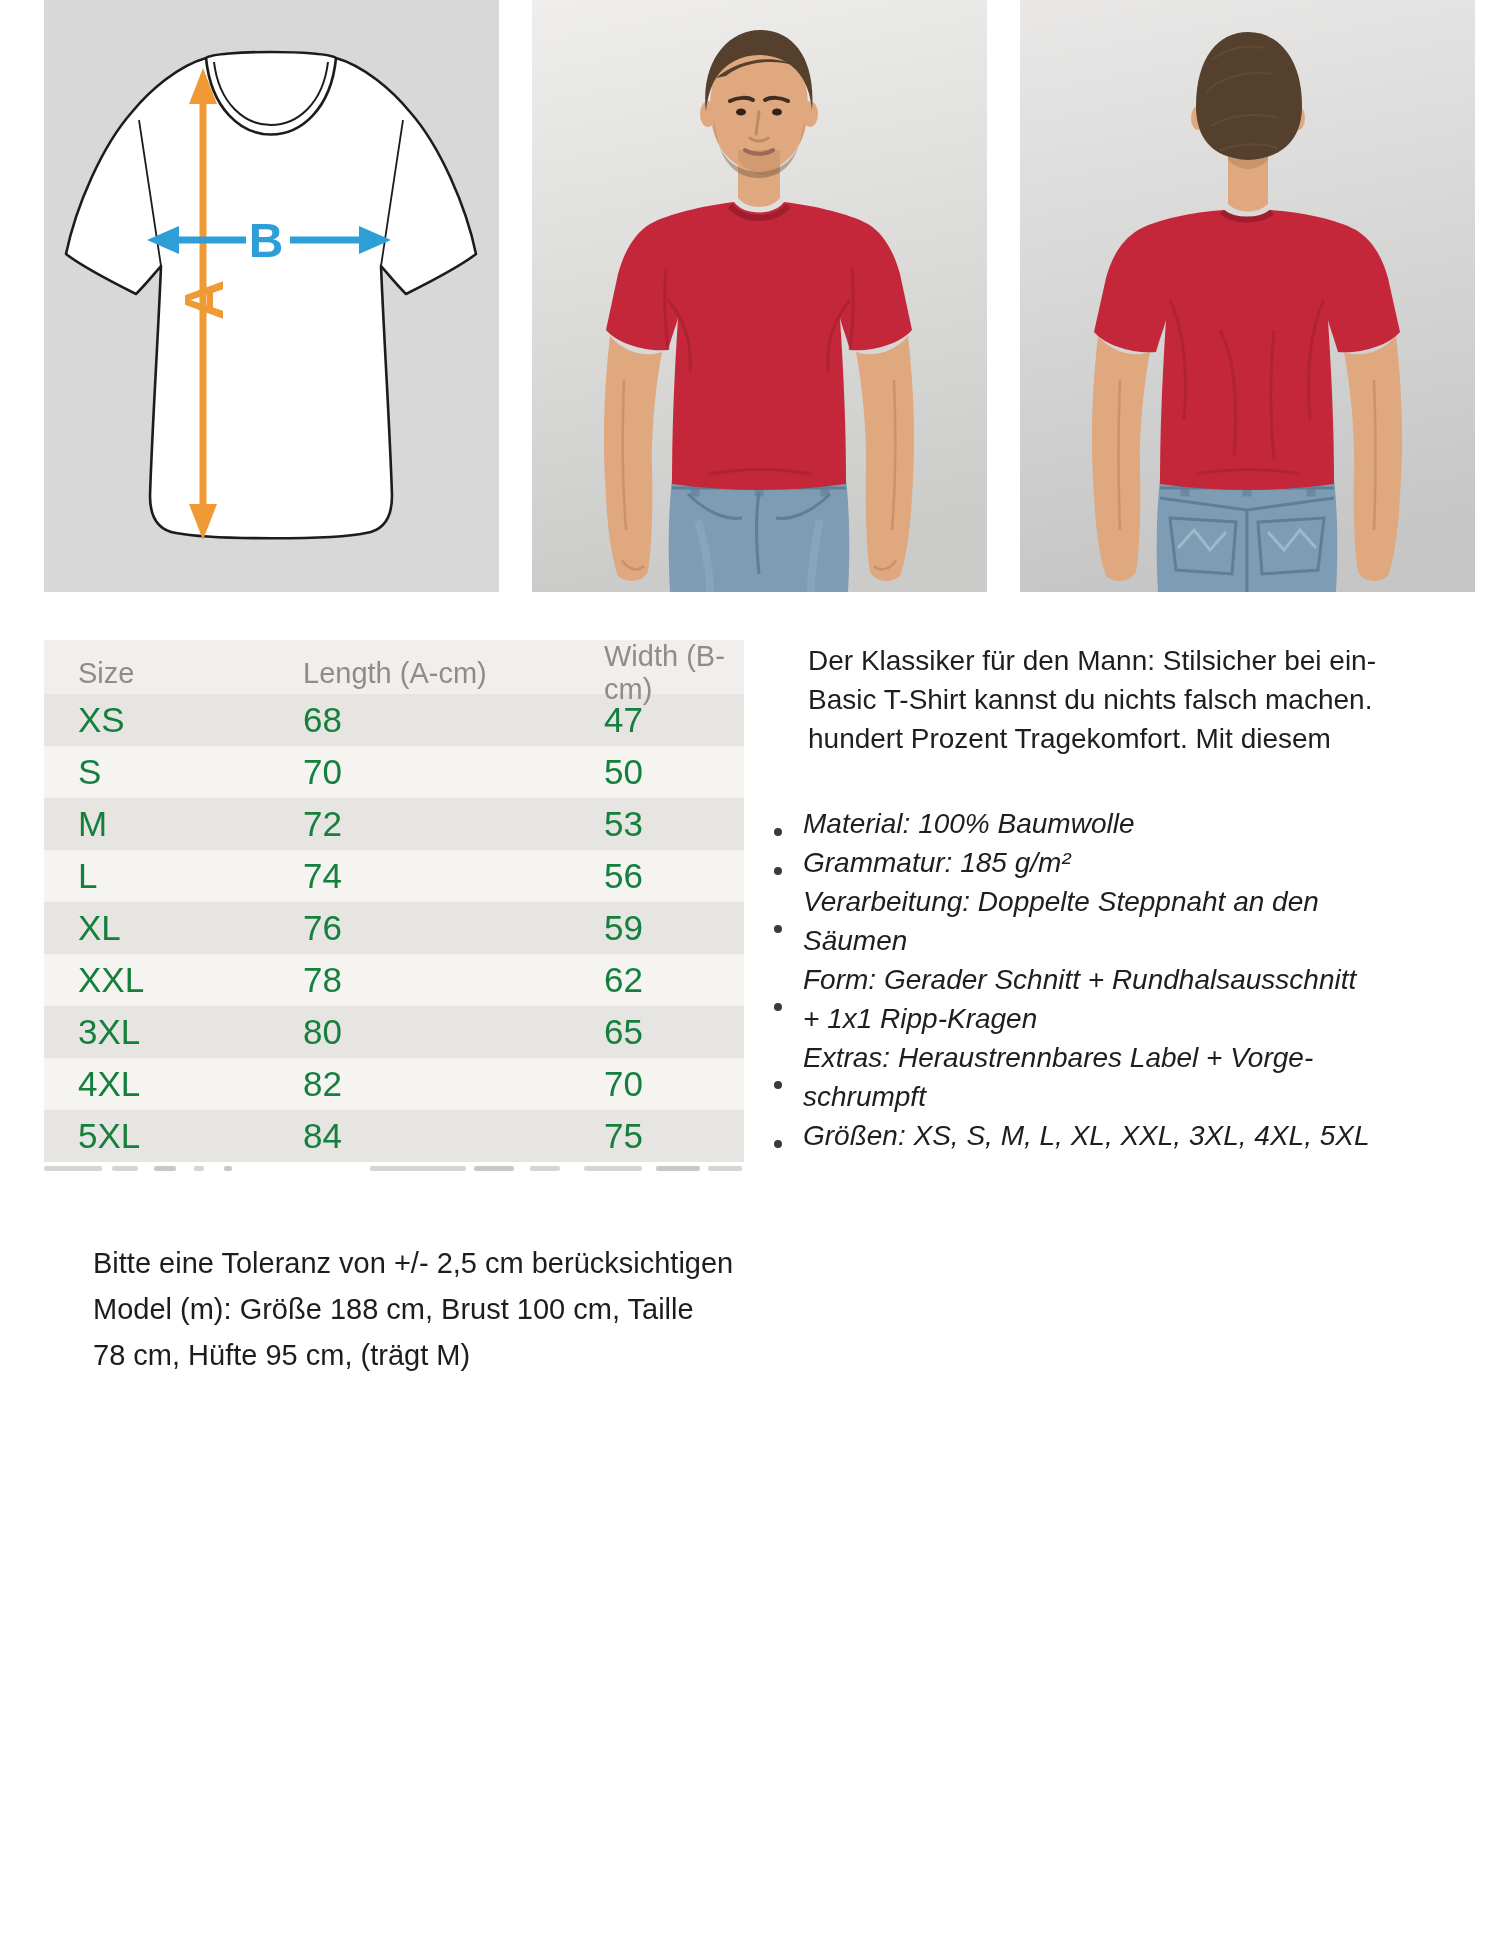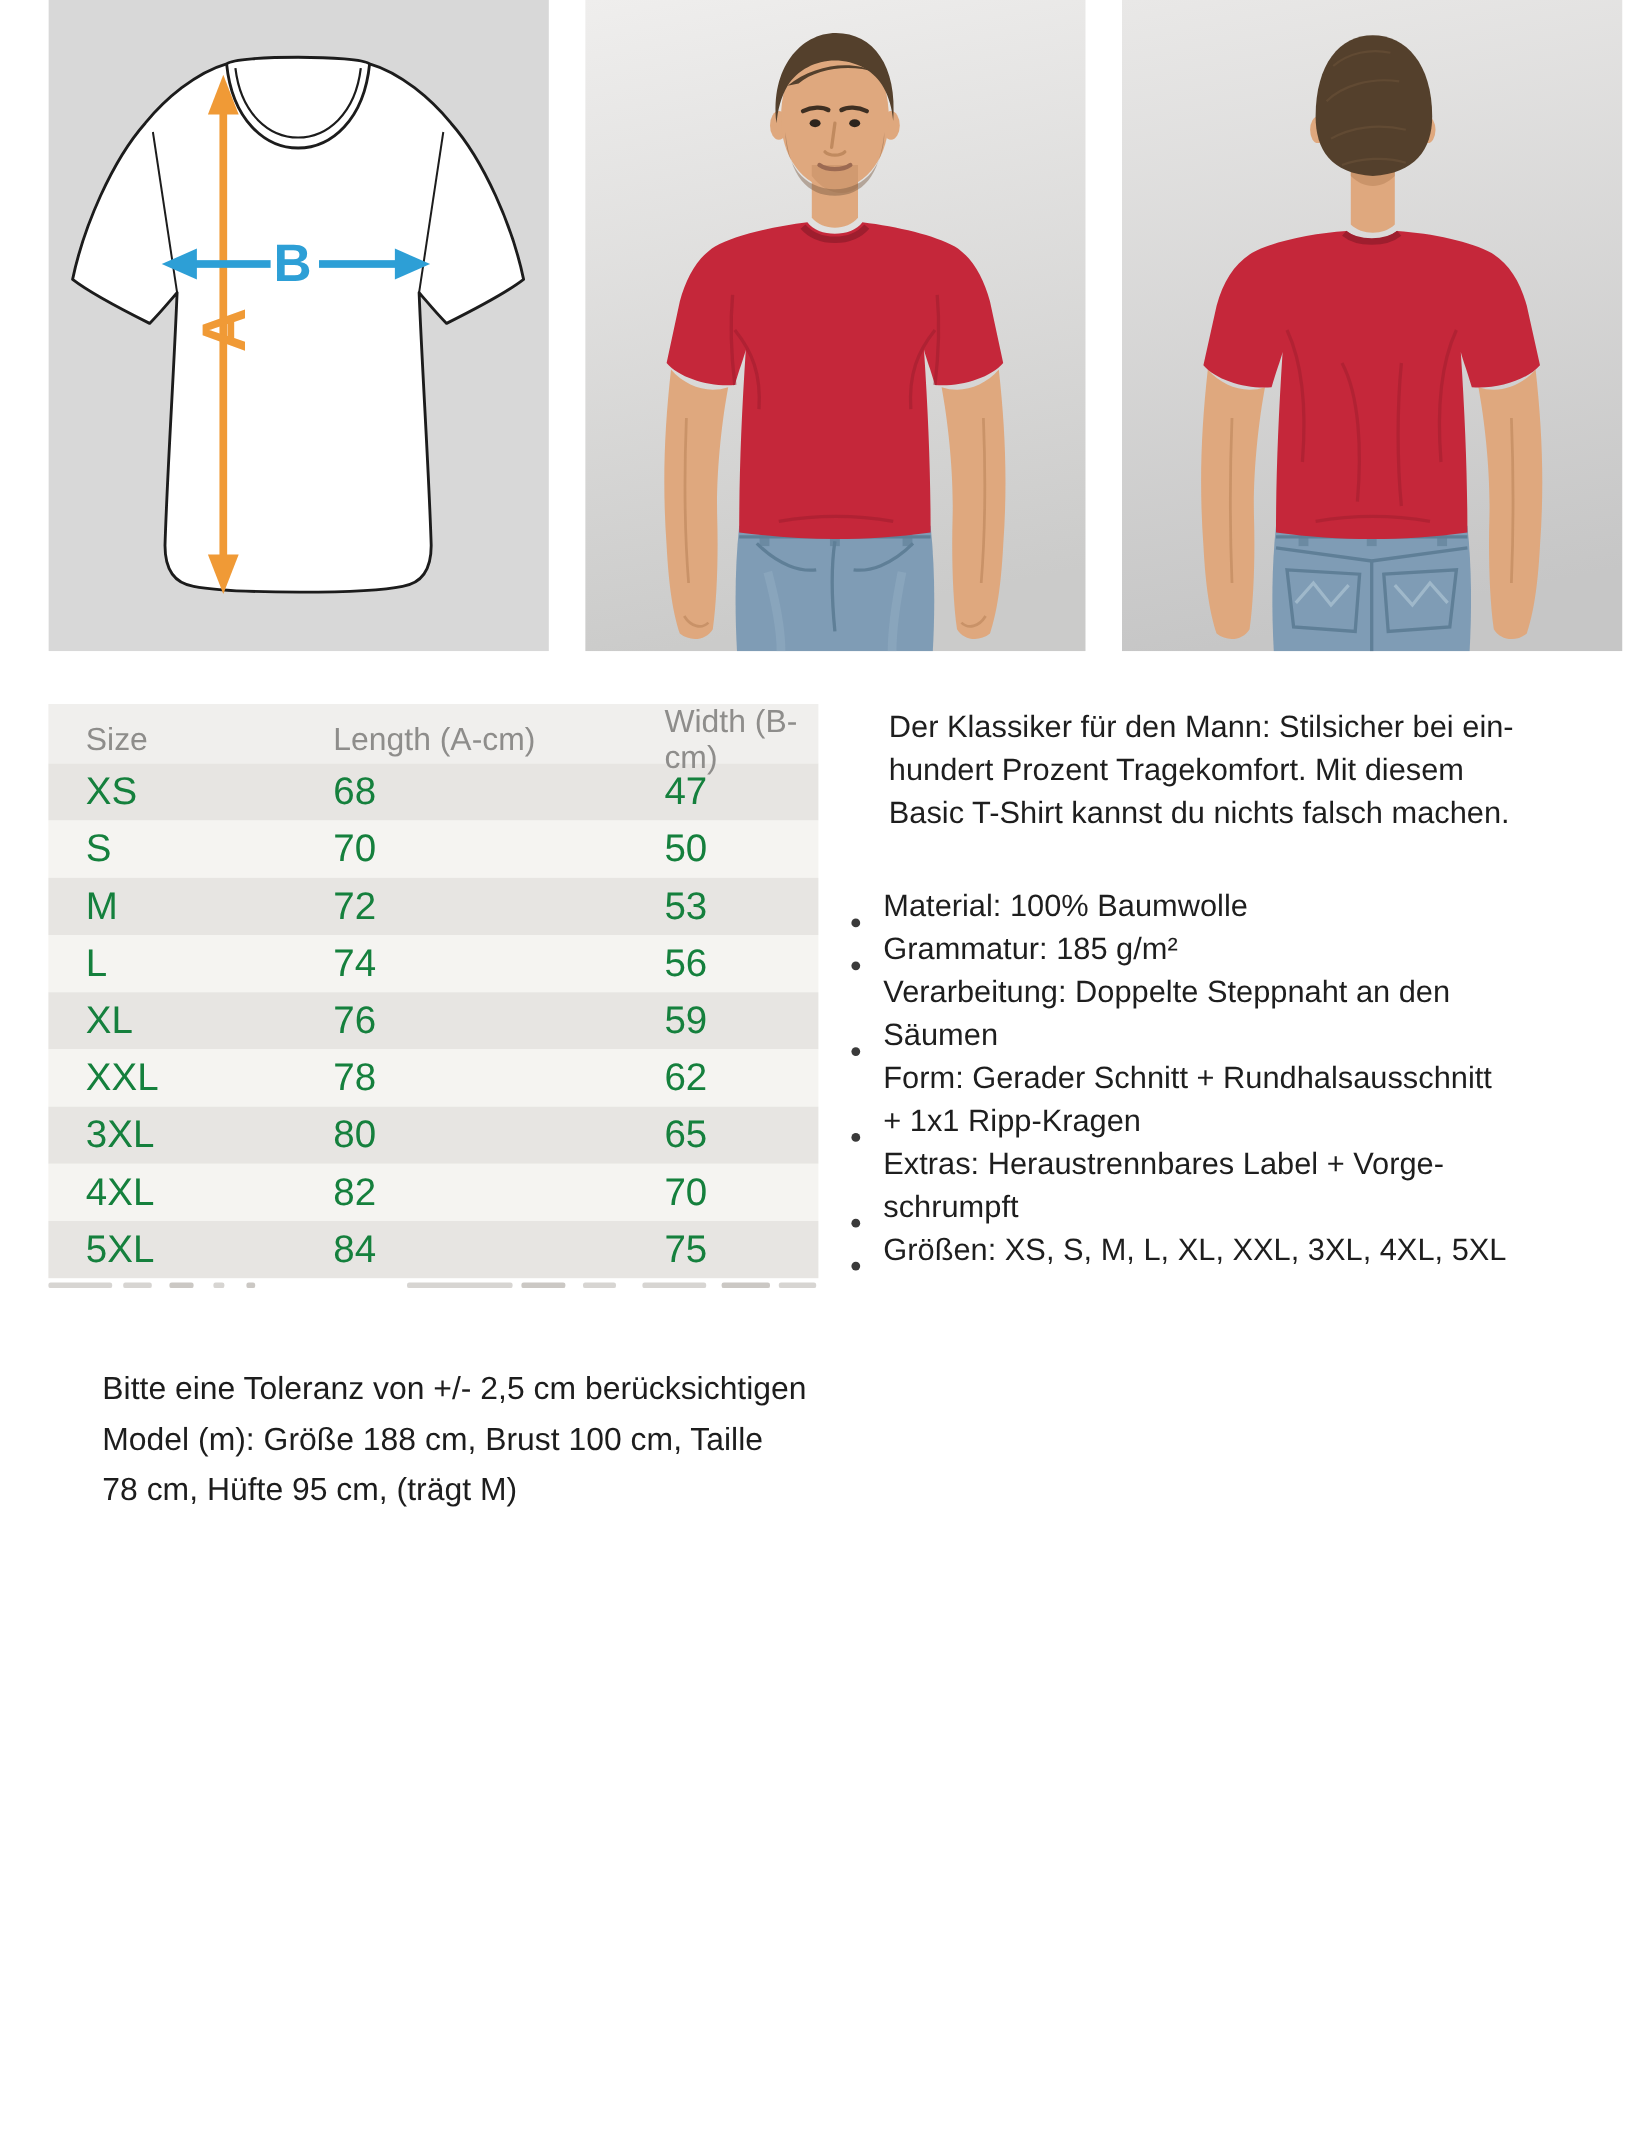--- a/index.html
+++ b/index.html
@@ -20,21 +20,21 @@
   .t-body .t-row:nth-child(odd){background:#e7e5e2;}
   .t-body .t-row:nth-child(even){background:#f5f4f1;}
   .c1{padding-left:34px;}
   .clipped-strip{position:absolute;left:0;top:526px;width:700px;height:6px;}
   .clipped-strip span{position:absolute;top:0;height:5px;background:#d7d5d2;border-radius:2px;}
 
   
   .description{position:absolute;left:766px;top:641px;width:700px;color:#1e1e1e;}
   .para-line{font-size:28px;line-height:39px;white-space:nowrap;margin-left:42px;}
   .bullets{list-style:none;margin:46px 0 0 0;padding:0;}
-  .bullets li{display:flex;align-items:flex-end;}
+  .bullets li{display:flex;align-items:center;font-style:italic;}
   .dot{flex:0 0 auto;width:8px;height:8px;border-radius:50%;background:#3a3a3a;margin:16px 21px 0 8px;}
   .btxt{font-size:28px;line-height:39px;}
   .l1,.l2{display:block;white-space:nowrap;}
   .l2:empty{display:none;}
 
   
   .notes{position:absolute;left:46px;top:1240px;color:#1d1d1d;font-size:29px;line-height:46px;margin-left:47px;}
   .note-line{white-space:nowrap;}
   .note-bold{font-weight:normal;text-align:right;}
 </style>
@@ -341,23 +341,23 @@
       <span style="left:612px;width:44px;background:#cbc8c4"></span>
       <span style="left:664px;width:34px"></span>
     </div>
   </div>
 
   <div class="description">
     <div class="para">
 
         <div class="para-line">Der Klassiker für den Mann: Stilsicher bei ein-</div>
 
+        <div class="para-line">Basic T-Shirt kannst du nichts falsch machen.</div>
+
         <div class="para-line">hundert Prozent Tragekomfort. Mit diesem</div>
-
-        <div class="para-line">Basic T-Shirt kannst du nichts falsch machen.</div>
       </div>
     <ul class="bullets">
 
         <li>
           <span class="dot"></span>
           <span class="btxt">
             <span class="l1">Material: 100% Baumwolle</span>
 
           </span>
         </li>

